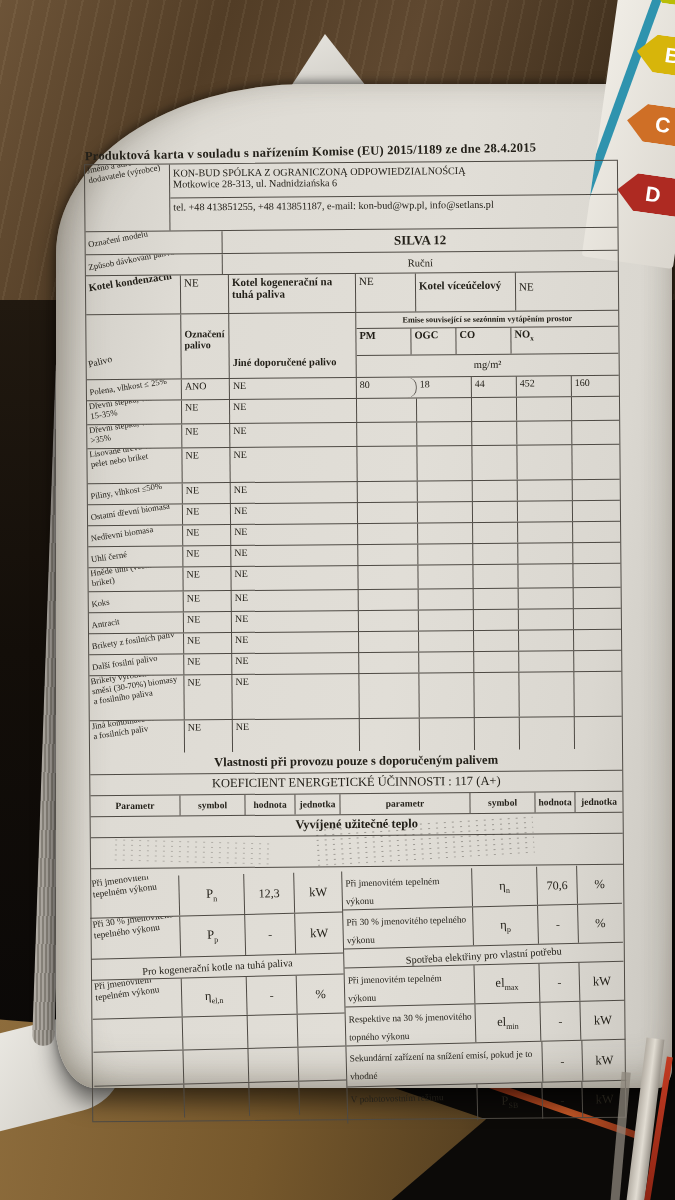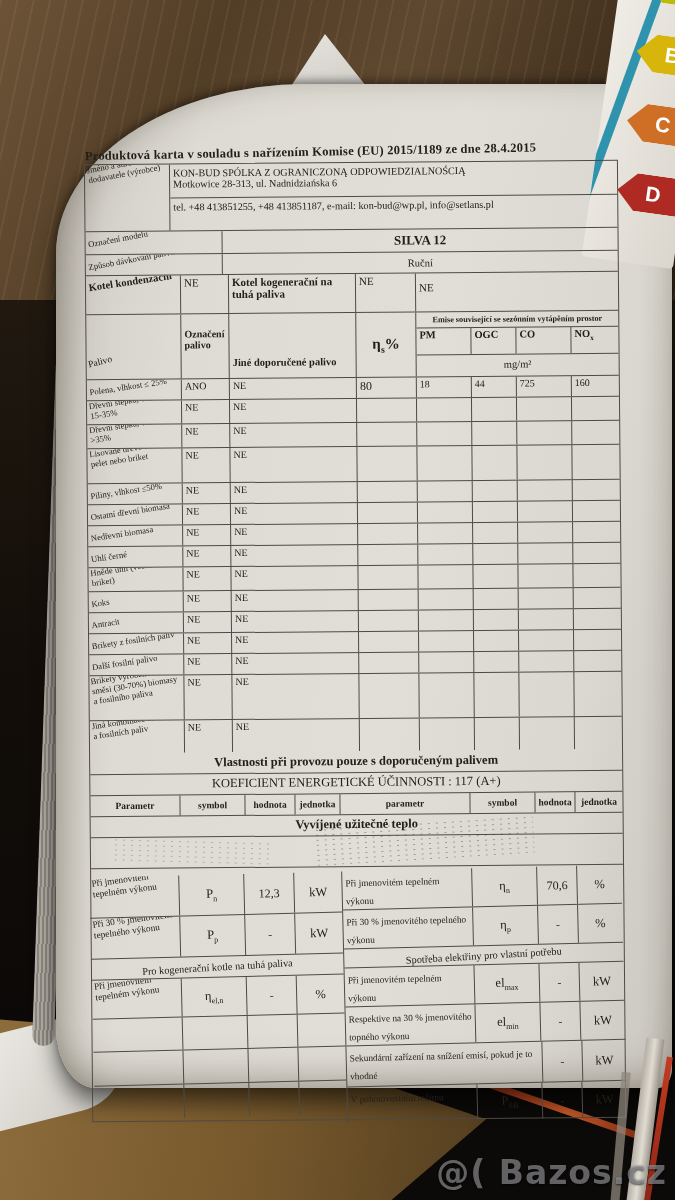--- a/index.html
+++ b/index.html
@@ -145,55 +145,53 @@
         <div class="c cc" style="flex:1;font-size:10.5px">Ruční</div>
       </div>
 
       <div class="row" style="min-height:38px">
         <div class="c wA">
           <span class="lab bold t8" style="font-size:10.5px">Kotel kondenzační</span>
         </div>
         <div class="c wB ne">NE</div>
         <div class="c wC bold" style="font-size:11px">Kotel kogenerační na tuhá paliva</div>
         <div class="c wD ne">NE</div>
+        <div class="c bold" style="width:100px;font-size:11px;padding-top:6px">Kotel víceúčelový</div>
         <div class="c ne" style="flex:1;padding-top:8px">NE</div>
       </div>
 
       <div class="row" style="min-height:64px">
         <div class="c wA" style="display:flex;align-items:flex-end">
           <span class="lab t13" style="font-size:9.5px;padding-bottom:8px">Palivo</span>
         </div>
         <div class="c wB bold" style="font-size:10px;padding-top:14px">Označení palivo</div>
         <div class="c wC bold" style="font-size:10.5px;display:flex;align-items:flex-end;padding-bottom:10px">Jiné doporučené palivo</div>
-        <div class="c wD cc etahead">
-          <span><span>η</span><sub style="font-size:10px">s</sub><span>%</span></span>
-        </div>
         <div class="c nopad" style="flex:1">
           <div class="em-title">Emise související se sezónním vytápěním prostor</div>
           <div class="em-cols">
             <div class="c wE">PM</div>
             <div class="c wF">OGC</div>
             <div class="c wG">CO</div>
             <div class="c" style="flex:1;font-weight:bold;font-size:10.5px">
               <span>NO</span><sub style="font-size:7px">x</sub>
             </div>
           </div>
           <div class="em-unit">mg/m²</div>
         </div>
       </div>
 
       <div id="fuel-rows">
           <div class="row" style="min-height: 19px;">
             <div class="c wA"><span class="lab t8">Polena, vlhkost ≤ 25%</span></div>
             <div class="c wB ne" style="font-size: 10px;">ANO</div>
             <div class="c wC ne" style="font-size: 10px;">NE</div>
-            <div class="c wD" style="font-size: 12px;">80</div>
+            <div class="c wD" style="font-size: 10px; border-radius: 9px;">80</div>
             <div class="c wE" style="font-size: 10px;">18</div>
             <div class="c wF" style="font-size: 10px;">44</div>
-            <div class="c wG" style="font-size: 10px;">725</div>
+            <div class="c wG" style="font-size: 10px;">452</div>
             <div class="c wH" style="font-size: 10px;">160</div>
           </div>
           <div class="row" style="min-height: 18px;">
             <div class="c wA"><span class="lab t8">Dřevní štěpka, vlhkost 15-35%</span></div>
             <div class="c wB ne" style="font-size: 10px;">NE</div>
             <div class="c wC ne" style="font-size: 10px;">NE</div>
             <div class="c wD" style="font-size: 10px;"></div>
             <div class="c wE" style="font-size: 10px;"></div>
             <div class="c wF" style="font-size: 10px;"></div>
             <div class="c wG" style="font-size: 10px;"></div>
@@ -447,14 +445,13 @@
               <div class="c cc unit" style="flex: 1 1 0%;">kW</div>
             </div>
           </div>
       </div>
     </div>
   </div>
 
   <div class="c1"></div>
   <div class="c2"></div>
   <div class="c3"></div>
-  <div class="watermark">@( Bazos.cz</div>
 </div>
 
 </body></html>

